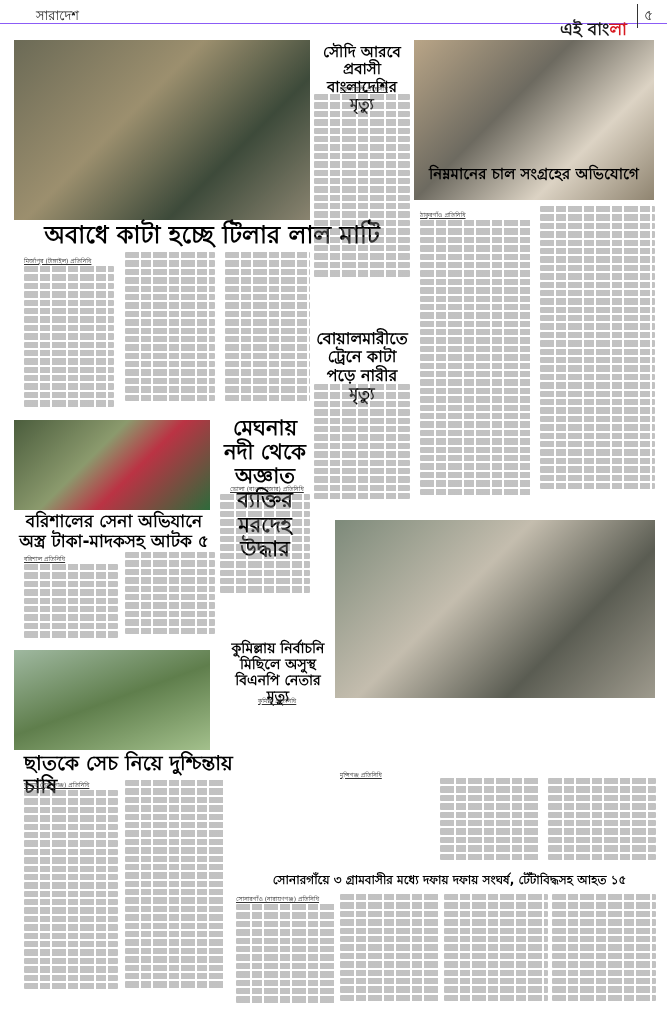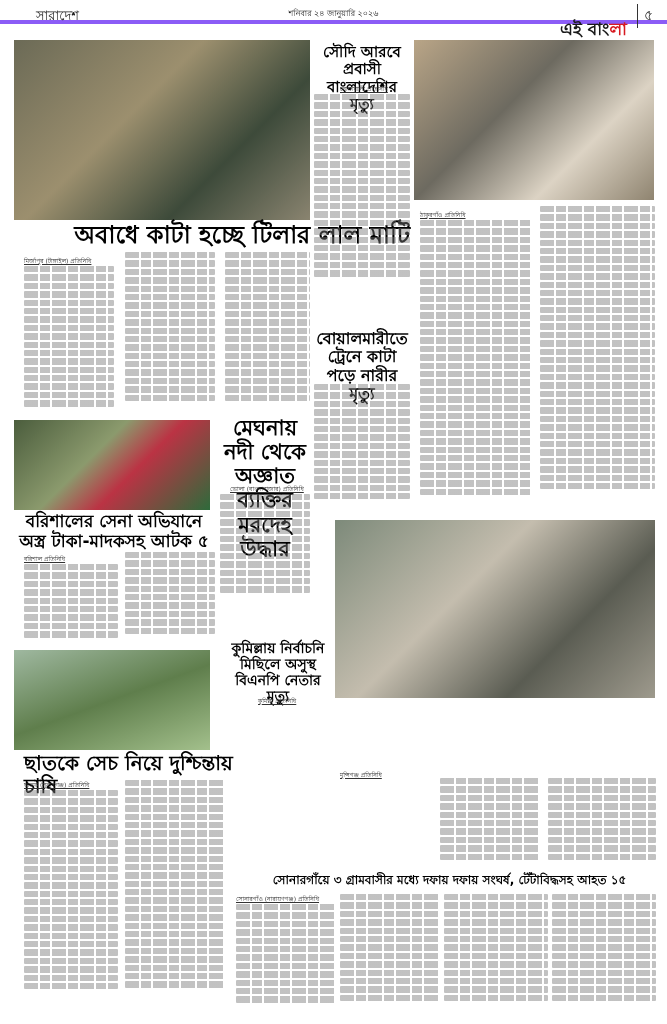--- a/index.html
+++ b/index.html
@@ -1,45 +1,44 @@
 <!DOCTYPE html>
 <html><head>
 <meta charset="utf-8">
 <style>
 *{box-sizing:border-box;margin:0;padding:0}
 body{width:667px;height:1024px;background:#fff;font-family:"DejaVu Sans",sans-serif;color:#1a1a1a;position:relative;overflow:hidden}
 .abs{position:absolute}
-.hdr{left:0;top:0;width:667px;height:24px;border-bottom:4px solid #8b5cf6}
+.hdr{left:0;top:0;width:667px;height:24px;border-bottom:1px solid #8b5cf6}
 .hdr .sec{left:36px;top:6px;font-size:13px}
 .hdr .date{left:0;width:667px;text-align:center;top:7px;font-size:8px}
 .hdr .logo{right:40px;top:16px;font-size:17px;font-weight:bold}
 .hdr .logo .dot{color:#d71a21}
 .hdr .pg{right:14px;top:4px;font-size:14px;border-left:1px solid #333;padding-left:6px}
 .photo{background:linear-gradient(135deg,#6b6a56,#9c8f6e 40%,#3d4a3a 70%,#8a8470)}
 .photo.g{background:linear-gradient(160deg,#9fb8a0,#5f7e4c 50%,#a3c08c)}
 .photo.r{background:linear-gradient(135deg,#4b5d3d,#8b9a6d 40%,#b34 60%,#2e6b3b)}
 .photo.c{background:linear-gradient(135deg,#b9a587,#6d6a60 40%,#dcd3c4 70%,#8f8470)}
 .photo.m{background:linear-gradient(135deg,#7d8a7a,#c4bdae 40%,#5a5c52 70%,#9e9a8d)}
 .head{font-weight:bold;color:#000000;line-height:1.15;text-align:center}
 .by{font-size:6px;text-decoration:underline;color:#333}
 .txt{font-size:4.6px;line-height:6.4px;color:#555;text-align:justify;overflow:hidden}
 .txt span{display:block;height:6.4px;background:repeating-linear-gradient(90deg,#777 0 14px,transparent 14px 16px,#777 16px 26px,transparent 26px 28px);opacity:.45;margin-bottom:2px;border-radius:1px}
 </style>
 </head>
 <body>
 
 <div class="abs hdr">
   <div class="abs sec">সারাদেশ</div>
-  <div class="abs date">শনিবার ২৪ জানুয়ারি ২০২৬</div>
   <div class="abs logo"><span>এই বাং</span><span class="dot">লা</span></div>
   <div class="abs pg">৫</div>
 </div>
 
 <div class="abs photo" style="left:14px;top:40px;width:296px;height:180px"></div>
-<div class="abs head" style="left:14px;top:222px;width:396px;font-size:24px;text-align:right">অবাধে কাটা হচ্ছে টিলার লাল মাটি</div>
+<div class="abs head" style="left:14px;top:222px;width:396px;font-size:24px;text-align:center">অবাধে কাটা হচ্ছে টিলার লাল মাটি</div>
 <div class="abs by" style="left:24px;top:256px">মির্জাপুর (টাঙ্গাইল) প্রতিনিধি</div>
 <div class="abs txt" style="left:24px;top:266px;width:90px;height:150px">
     <span></span>
     <span></span>
     <span></span>
     <span></span>
     <span></span>
     <span></span>
     <span></span>
     <span></span>
@@ -116,20 +115,21 @@
     <span></span>
     <span></span>
     <span></span>
     <span></span>
     <span></span>
     <span></span>
   </div>
 
 <div class="abs photo c" style="left:414px;top:40px;width:240px;height:160px"></div>
 <div class="abs head" style="left:414px;top:166px;width:240px;font-size:15px">
+    <div>নিম্নমানের চাল সংগ্রহের অভিযোগে</div>
   </div>
 <div class="abs by" style="left:420px;top:210px">ঠাকুরগাঁও প্রতিনিধি</div>
 <div class="abs txt" style="left:420px;top:220px;width:112px;height:300px">
     <span></span>
     <span></span>
     <span></span>
     <span></span>
     <span></span>
     <span></span>
     <span></span>

